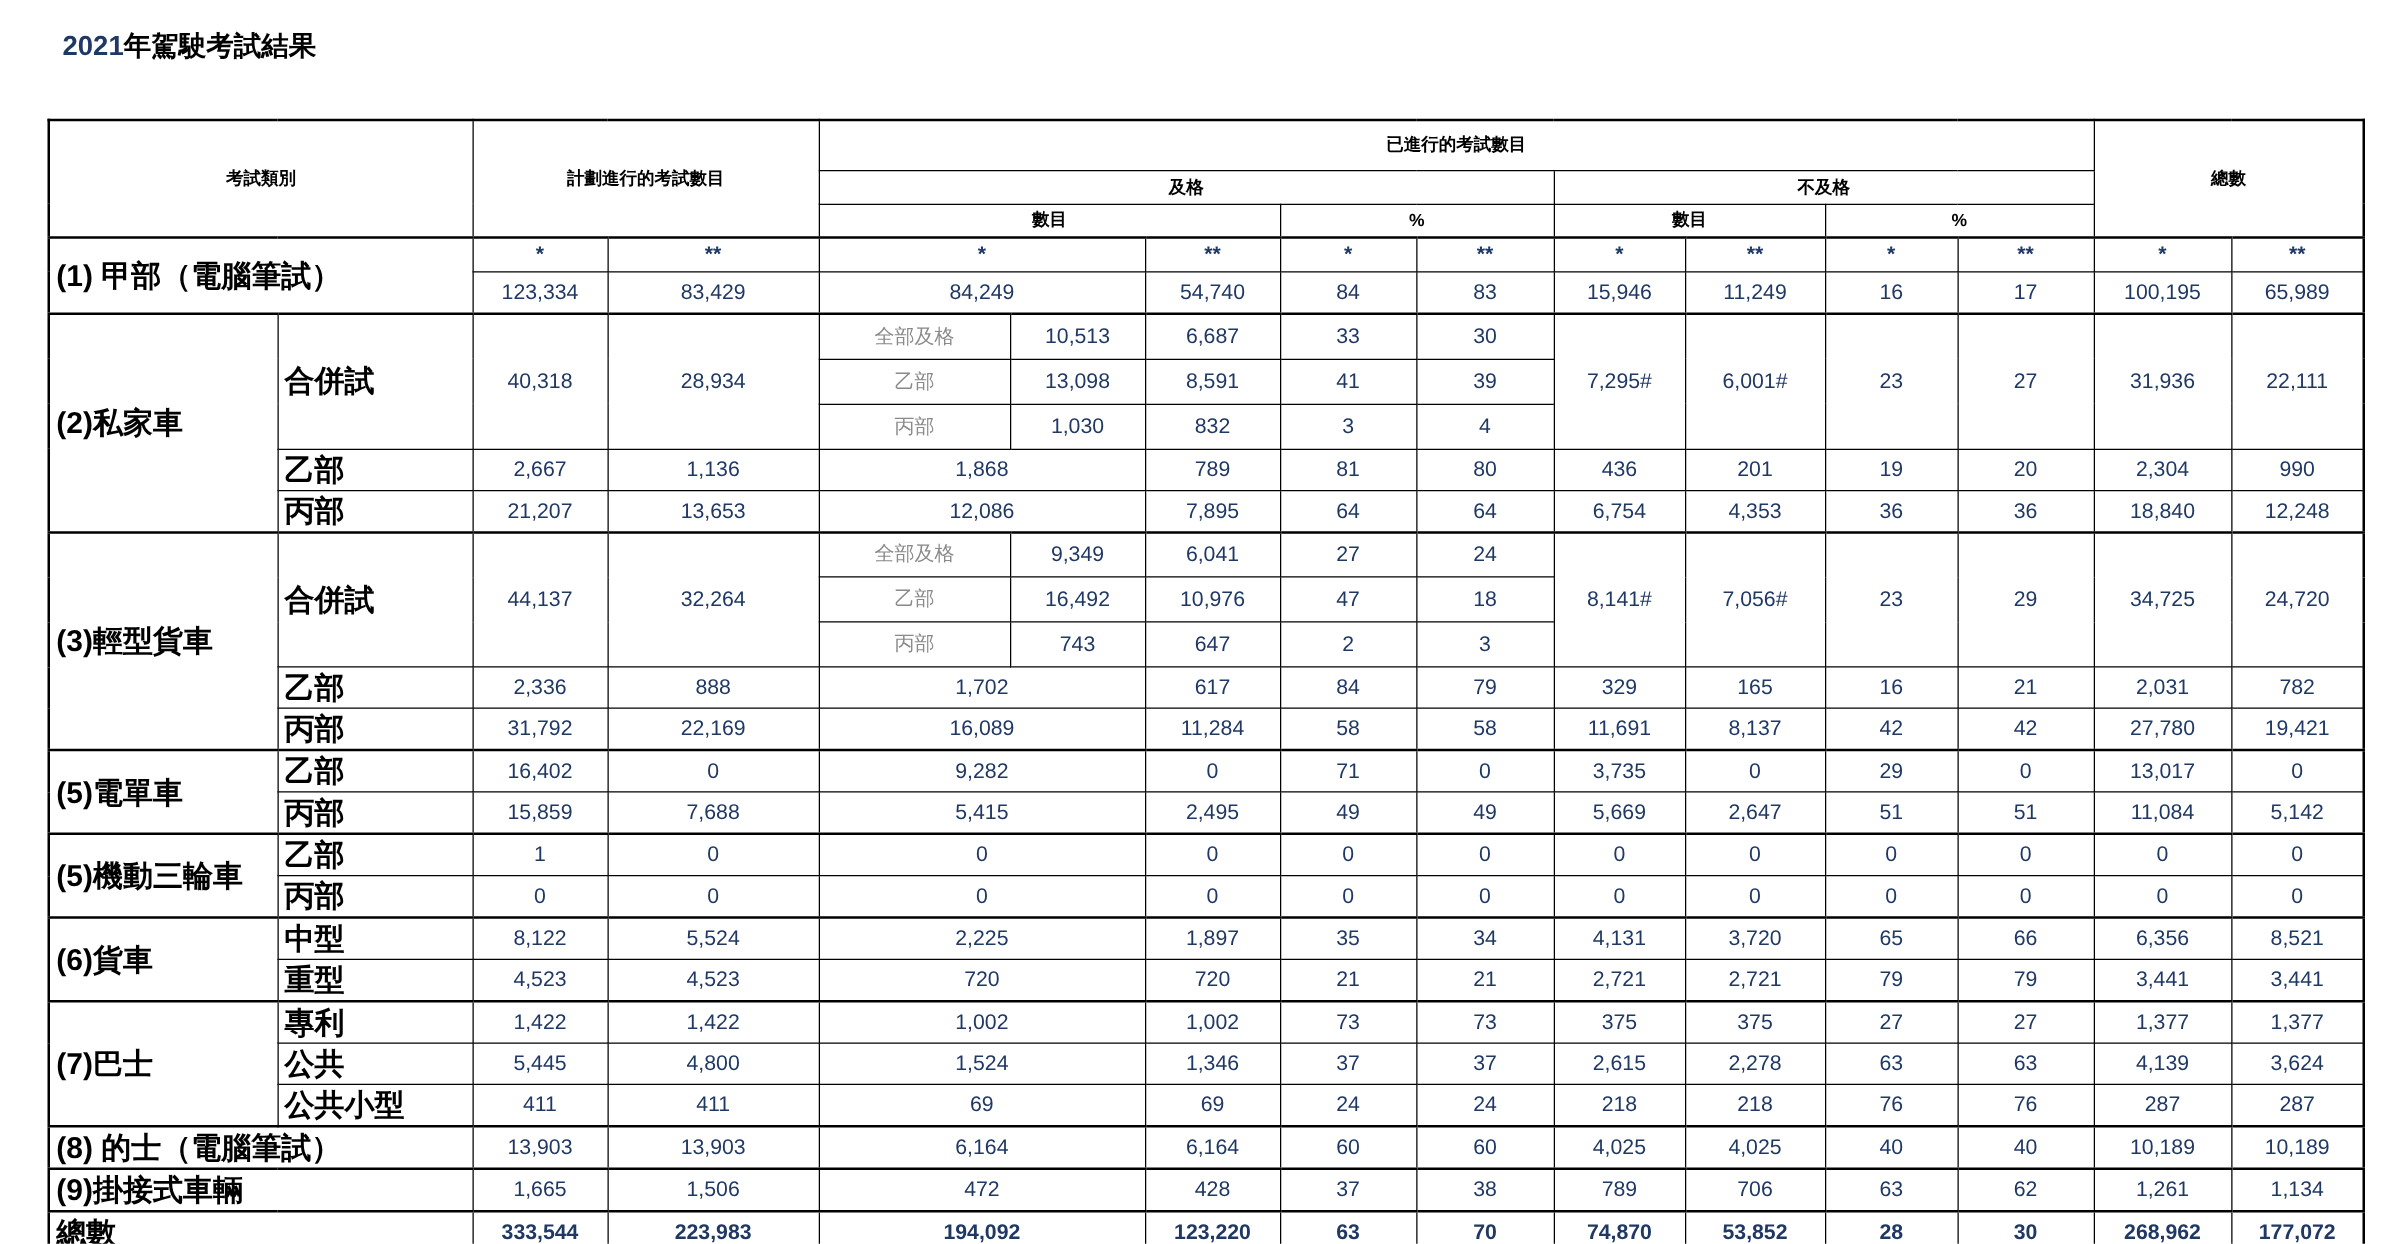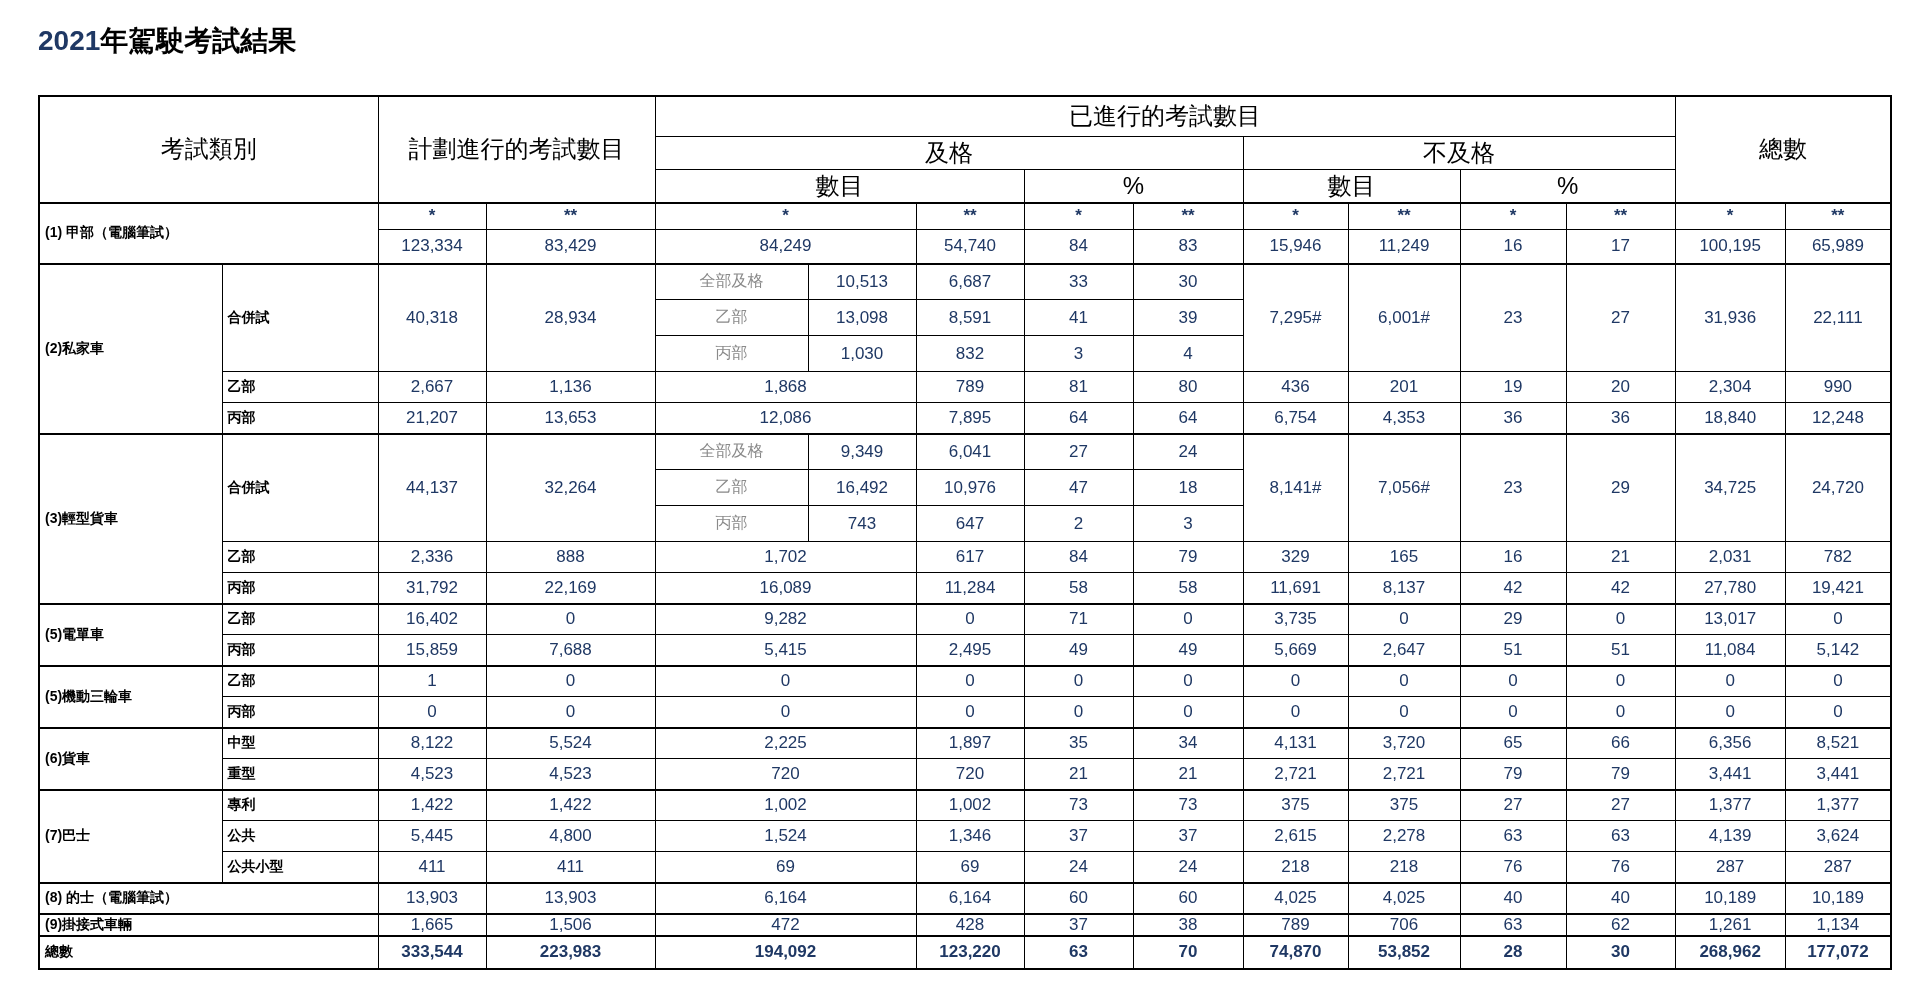--- a/index.html
+++ b/index.html
@@ -1,22 +1,22 @@
 <!DOCTYPE html>
 <html><head>
 <meta charset="utf-8">
 <style>
   html,body{margin:0;padding:0;background:#fff;}
   body{width:1920px;height:995px;position:relative;font-family:"Liberation Sans",sans-serif;overflow:hidden;}
-  .title{position:absolute;left:38px;top:22px;font-size:28px;font-weight:bold;color:#000;}
+  .title{position:absolute;left:50px;top:22px;font-size:22px;font-weight:bold;color:#000;}
   .title .yr{color:#1F3864;}
   table{position:absolute;left:38px;top:95px;width:1852px;border-collapse:collapse;table-layout:fixed;border:2px solid #000;}
   th,td{border:1px solid #000;text-align:center;vertical-align:middle;padding:0 2px;font-size:17px;color:#1F3864;overflow:hidden;white-space:nowrap;}
-  th{color:#000;font-size:24px;font-weight:normal;}
-  td.lbl{color:#000;font-weight:bold;text-align:left;padding-left:5px;font-size:14px;}
+  th{color:#000;font-size:14px;font-weight:bold;}
+  td.lbl{color:#000;font-weight:bold;text-align:left;padding-left:5px;font-size:24px;}
   td.gray{color:#8a8a8a;font-weight:normal;font-size:16px;text-align:center;}
   tr.sec>td{border-top:2px solid #000;}
   td.star{font-weight:bold;}
   tr.totals td{font-weight:bold;}
 </style>
 </head>
 <body>
 
 <div class="title"><span class="yr">2021</span><span>年駕駛考試結果</span></div>
 

